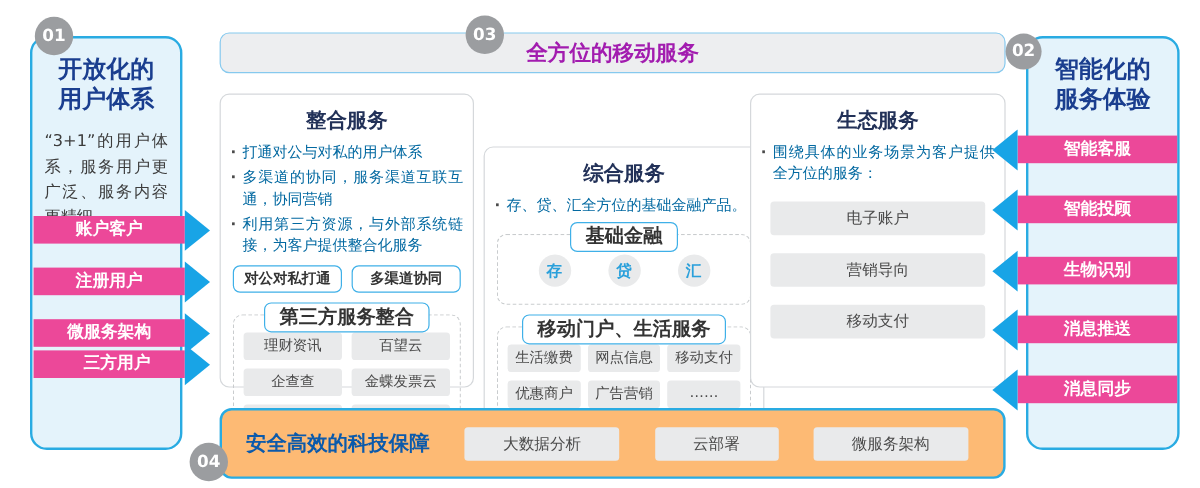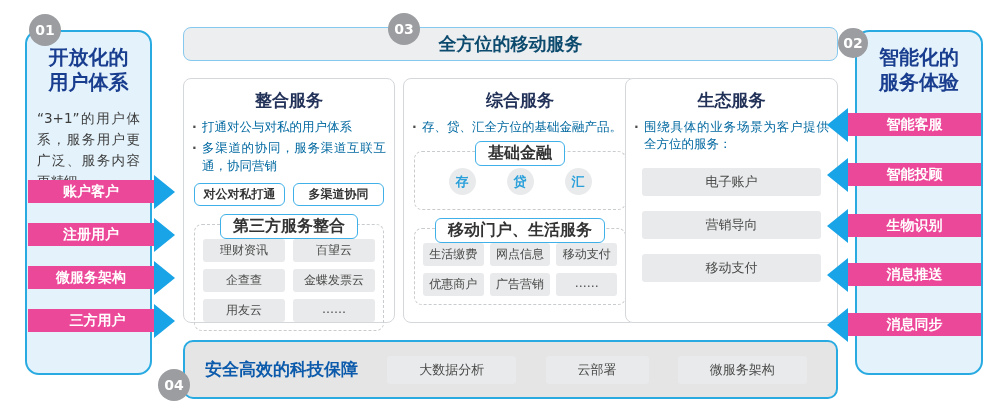--- a/index.html
+++ b/index.html
@@ -53,29 +53,29 @@
     border-top:17px solid transparent; border-bottom:17px solid transparent;
     border-right:21px solid #18A4E6;
   }
 
   
   #top-banner {
     position:absolute; left:183px; top:27px; width:655px; height:34px;
     background:#EDEEF0; border:1.5px solid #86C9EE; border-radius:8px;
     display:flex; align-items:center; justify-content:center; z-index:2;
   }
-  #top-banner .banner-title { font-size:18px; font-weight:bold; color:#0c4a6e;text-align:center; }
+  #top-banner .banner-title { font-size:18px; font-weight:bold; color:#a21caf;text-align:center; }
 
   
   .card {
     position:absolute; top:78px; height:245px; background:#fff;
     border:1px solid #D5D8DB; border-radius:8px; padding:8px 8px 6px 8px; z-index:2;
   }
   #card-1 { left:183px; width:212px; }
-  #card-2 { left:403px; width:234px; }
+  #card-2 { left:403px; width:234px;margin-top:44px; }
   #card-3 { left:625px; width:213px; }
   .card-title {
     text-align:center; font-size:17px; font-weight:bold; color:#223158;
     margin:2px 0 6px 0;
   }
   .bullet {
     position:relative; padding-left:10px; font-size:12.5px; line-height:1.38;
     color:#0369a1; text-align:justify; margin-bottom:4px;
   }
   .bullet::before { content:"·"; position:absolute; left:0; top:0; color:#4A4A4A; font-weight:bold; }
@@ -112,21 +112,21 @@
   .wide-bar {
     background:#E9EAEB; border-radius:3px; height:28px; margin:15px 8px 0 8px;
     display:flex; align-items:center; justify-content:center;
     font-size:13px; color:#4A4A4A;
   }
   .wide-bar:first-of-type { margin-top:18px; }
 
   
   #bottom-bar {
     position:absolute; left:183px; top:340px; width:655px; height:59px;
-    background:#e5e5e5; border:2px solid #29ABE2; border-radius:10px;
+    background:#fdba74; border:2px solid #29ABE2; border-radius:10px;
     display:flex; align-items:center; z-index:2;
   }
   #bottom-bar .bottom-title {
     font-size:17px; font-weight:bold; color:#0C5AAB; margin-left:20px; white-space:nowrap;
   }
   .bottom-chips { flex:1; display:flex; justify-content:space-evenly; align-items:center; }
   .bottom-chip {
     background:#E9EAEB; border-radius:3px; padding:5px 32px;
     font-size:13px; color:#4A4A4A; white-space:nowrap;
   }
@@ -151,32 +151,33 @@
 
   <div class="arrow arrow-right" style="top:180px;">
     <span class="arrow-label">账户客户</span>
   </div>
   <div class="arrow arrow-right" style="top:223px;">
     <span class="arrow-label">注册用户</span>
   </div>
   <div class="arrow arrow-right" style="top:266px;">
     <span class="arrow-label">微服务架构</span>
   </div>
-  <div class="arrow arrow-right" style="top:309px;padding-left:13px;">
+  <div class="arrow arrow-right" style="top:292px;padding-left:13px;">
     <span class="arrow-label">三方用户</span>
   </div>
 
   <div id="top-banner">
     <span class="banner-title">全方位的移动服务</span>
   </div>
 
   <div class="card" id="card-1">
     <div class="card-title">整合服务</div>
     <div class="bullet">打通对公与对私的用户体系</div>
     <div class="bullet">多渠道的协同，服务渠道互联互通，协同营销</div>
+    <div class="bullet">利用第三方资源，与外部系统链接，为客户提供整合化服务</div>
     <div class="pill-row">
       <div class="pill">对公对私打通</div>
       <div class="pill">多渠道协同</div>
     </div>
     <div class="dashed-group">
       <div class="group-title">第三方服务整合</div>
       <div class="chip-grid-2">
         <div class="chip">理财资讯</div>
         <div class="chip">百望云</div>
         <div class="chip">企查查</div>

